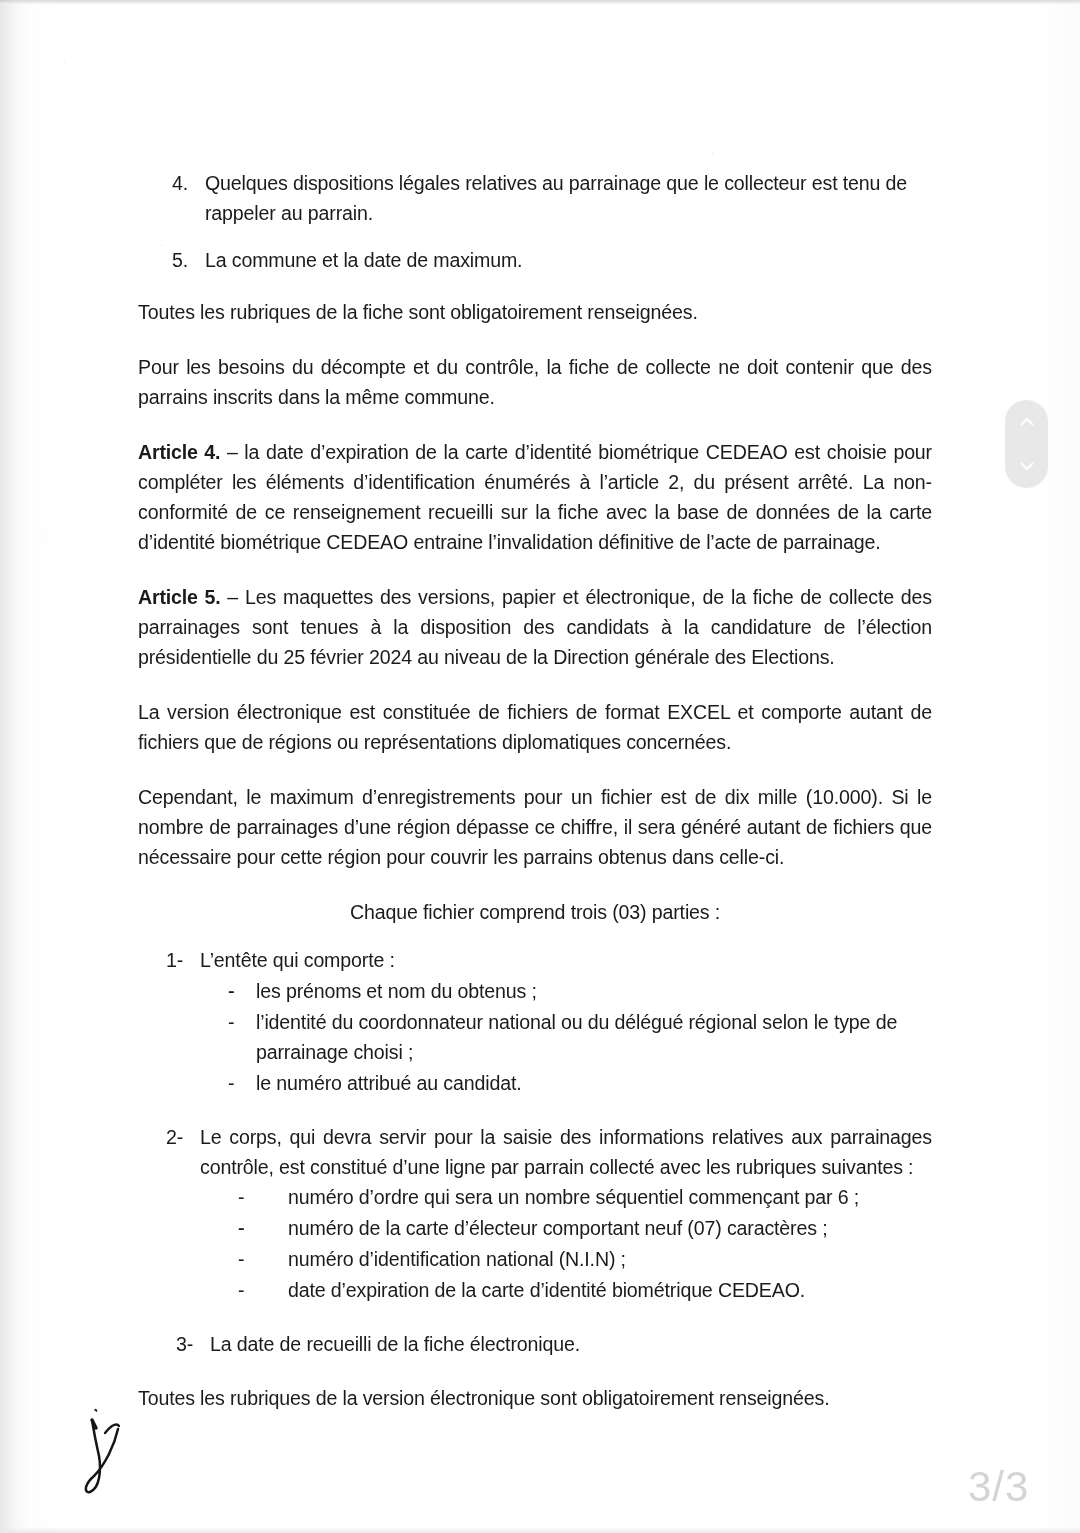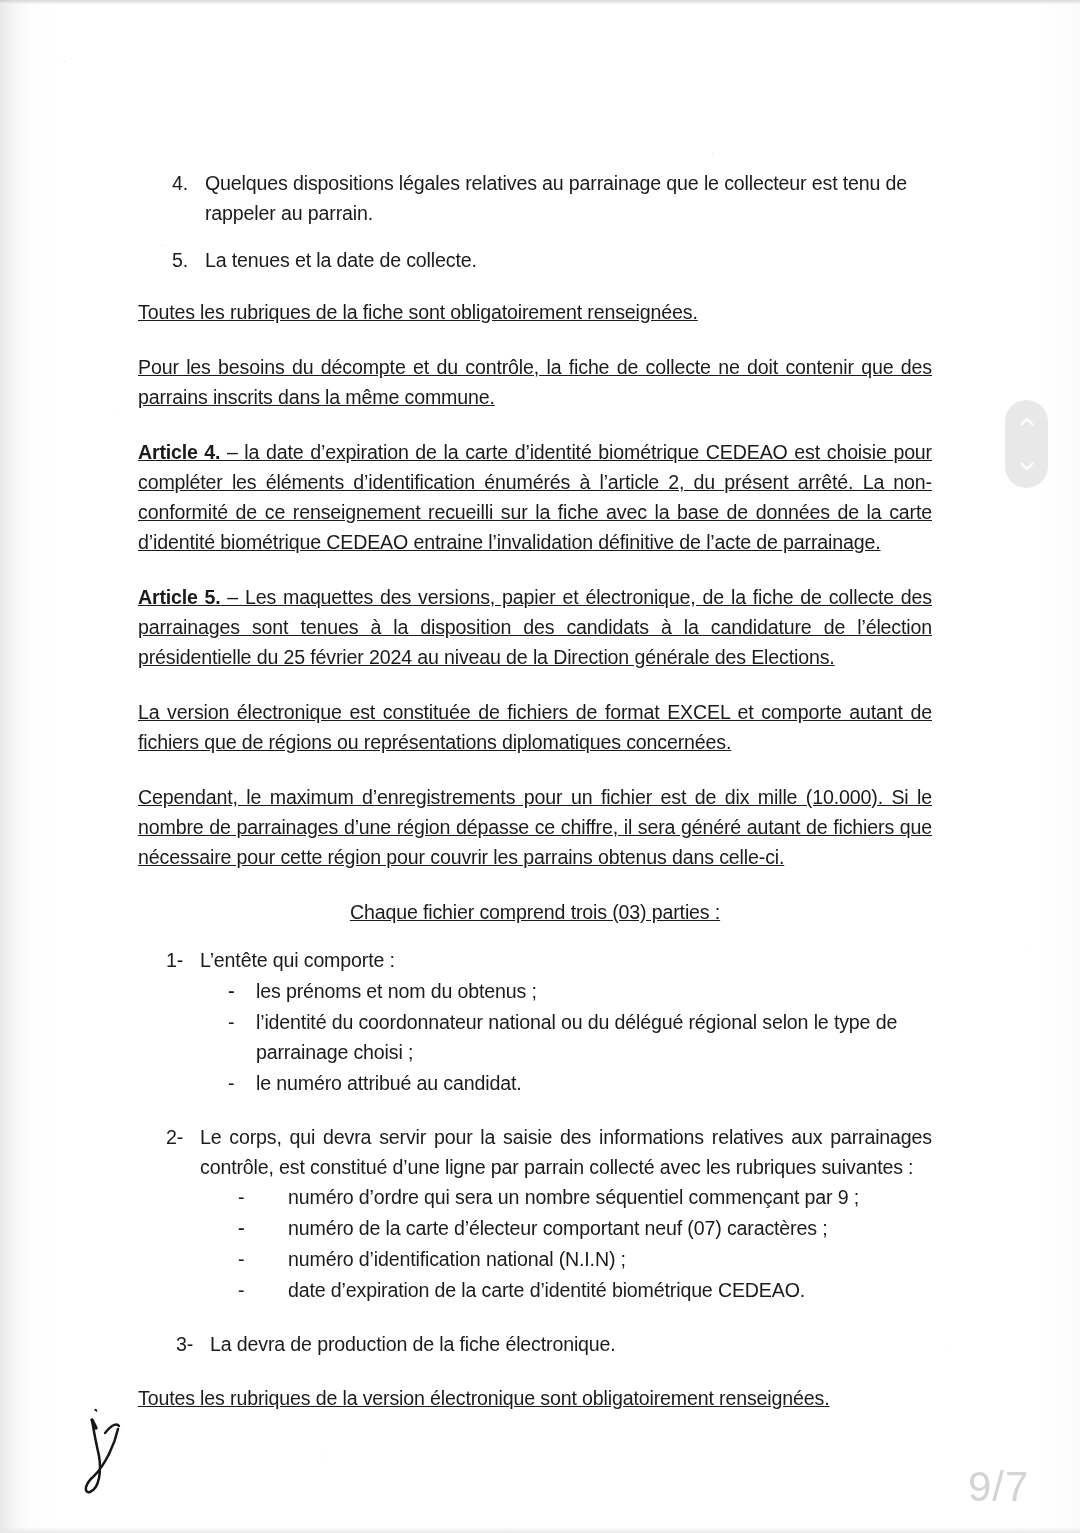--- a/index.html
+++ b/index.html
@@ -58,21 +58,20 @@
     width: 794px;
     color: #1b1b1b;
     font-size: 19.6px;
     line-height: 30px;
     letter-spacing: -0.15px;
   }
 
   .para {
     margin: 0 0 25px 0;
     text-align: justify;
-    text-decoration: underline;
   }
   .para.nojust { text-align: left; }
   .para.tight { margin-bottom: 18px; text-align: center; }
 
   .art-label {
     font-weight: bold;
     letter-spacing: -0.2px;
   }
 
   
@@ -190,21 +189,21 @@
 
 <div id="doc-body">
 
   <ul class="num-list">
     <li class="num-item">
       <span class="num-marker">4.</span>
       <span>Quelques dispositions légales relatives au parrainage que le collecteur est tenu de rappeler au parrain.</span>
     </li>
     <li class="num-item">
       <span class="num-marker">5.</span>
-      <span>La tenues et la date de collecte.</span>
+      <span>La commune et la date de maximum.</span>
     </li>
   </ul>
 
   <p class="para nojust">Toutes les rubriques de la fiche sont obligatoirement renseignées.</p>
 
   <p class="para">Pour les besoins du décompte et du contrôle, la fiche de collecte ne doit contenir que des parrains inscrits dans la même commune.</p>
 
   <p class="para"><span class="art-label">Article 4.</span><span> – la date d’expiration de la carte d’identité biométrique CEDEAO est choisie pour compléter les éléments d’identification énumérés à l’article 2, du présent arrêté. La non-conformité de ce renseignement recueilli sur la fiche avec la base de données de la carte d’identité biométrique CEDEAO entraine l’invalidation définitive de l’acte de parrainage.</span></p>
 
   <p class="para"><span class="art-label">Article 5.</span><span> – Les maquettes des versions, papier et électronique, de la fiche de collecte des parrainages sont tenues à la disposition des candidats à la candidature de l’élection présidentielle du 25 février 2024 au niveau de la Direction générale des Elections.</span></p>
@@ -238,21 +237,21 @@
         </li>
       </ul>
     </li>
 
     <li class="dashnum-item">
       <span class="dashnum-marker">2-</span>
       <span>Le corps, qui devra servir pour la saisie des informations relatives aux parrainages contrôle, est constitué d’une ligne par parrain collecté avec les rubriques suivantes :</span>
       <ul class="dash-list indent-b">
         <li class="dash-item">
           <span class="dash-marker">-</span>
-          <span>numéro d’ordre qui sera un nombre séquentiel commençant par 9 ;</span>
+          <span>numéro d’ordre qui sera un nombre séquentiel commençant par 6 ;</span>
         </li>
         <li class="dash-item">
           <span class="dash-marker">-</span>
         </li>
         <li class="dash-item">
           <span class="dash-marker">-</span>
           <span>numéro de la carte d’électeur comportant neuf (07) caractères ;</span>
         </li>
         <li class="dash-item">
           <span class="dash-marker">-</span>
@@ -260,21 +259,21 @@
         </li>
         <li class="dash-item">
           <span class="dash-marker">-</span>
           <span>date d’expiration de la carte d’identité biométrique CEDEAO.</span>
         </li>
       </ul>
     </li>
 
     <li class="dashnum-item left" style="padding-left:72px;">
       <span class="dashnum-marker" style="left:38px;">3-</span>
-      <span>La devra de production de la fiche électronique.</span>
+      <span>La date de recueilli de la fiche électronique.</span>
     </li>
 
   </ul>
 
   <p class="para nojust" style="margin-top:1px;">Toutes les rubriques de la version électronique sont obligatoirement renseignées.</p>
 
 </div>
 
 <div id="page-nav">
   <span class="chev">
@@ -282,21 +281,21 @@
       <path d="M4.5 12.5 L10 7 L15.5 12.5" fill="none" stroke="#ffffff" stroke-width="2" stroke-linecap="round" stroke-linejoin="round"></path>
     </svg>
   </span>
   <span class="chev">
     <svg width="20" height="20" viewBox="0 0 20 20" aria-hidden="true">
       <path d="M4.5 7.5 L10 13 L15.5 7.5" fill="none" stroke="#ffffff" stroke-width="2" stroke-linecap="round" stroke-linejoin="round"></path>
     </svg>
   </span>
 </div>
 
-<div id="page-counter">9/7</div>
+<div id="page-counter">3/3</div>
 
 <div id="signature">
   <svg width="52" height="100" viewBox="0 0 52 100" aria-hidden="true">
     <path d="M17 6 Q18 5 18.5 7" fill="none" stroke="#15151a" stroke-width="1.6" stroke-linecap="round"></path>
     <path d="M14 16 Q15.5 25 17 33 Q19 43 21 52 Q23 63 21 74 Q19 85 12 88 Q7 89 8 83 Q10 77 16 72 Q24 64 31 50 Q37 38 40 25" fill="none" stroke="#15151a" stroke-width="2.5" stroke-linecap="round" stroke-linejoin="round"></path>
     <path d="M41 22 Q39 19 34 22 Q30 25 27 29" fill="none" stroke="#15151a" stroke-width="2.3" stroke-linecap="round"></path>
     <path d="M14 16 Q16 20 18 24" fill="none" stroke="#15151a" stroke-width="3.4" stroke-linecap="round"></path>
   </svg>
 </div>
 

